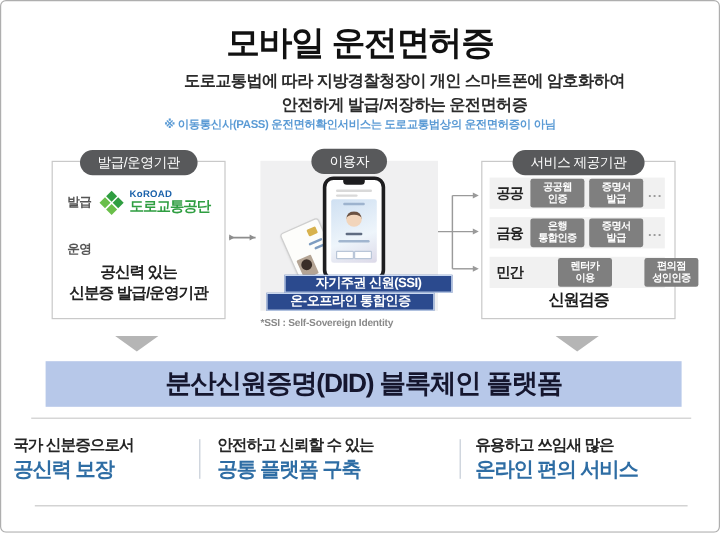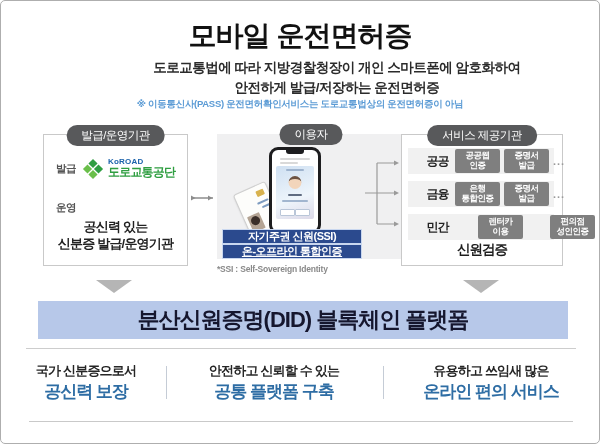--- a/index.html
+++ b/index.html
@@ -19,55 +19,55 @@
   #issuer-box{left:42px;top:133px;width:143px;height:130px;}
   .org-row{position:absolute;left:12px;display:flex;align-items:center;}
   .org-label{font-size:10.5px;font-weight:bold;color:#555;width:26px;letter-spacing:-0.5px;}
   .koroad-text-en{font-size:8px;font-weight:bold;color:#1b62ab;letter-spacing:0.2px;line-height:1;}
   .koroad-text-kr{font-size:12px;font-weight:bold;color:#2f9e41;letter-spacing:-0.8px;line-height:1.1;}
   .komsco-en{font-size:15px;font-weight:bold;color:#1766ae;letter-spacing:0.5px;line-height:1;}
   .komsco-kr{font-size:6.5px;font-weight:bold;color:#6aa4d8;letter-spacing:1px;line-height:1.4;}
   .issuer-caption{position:absolute;left:0;bottom:12px;width:100%;text-align:center;font-size:13px;font-weight:bold;color:#222;line-height:1.35;letter-spacing:-0.8px;white-space:pre-line;}
 
   
-  #user-box{left:216px;top:133px;width:148px;height:125px;background:#f0f0f1;border:none;padding-left:40px;}
+  #user-box{left:216px;top:133px;width:148px;height:125px;background:#f0f0f1;border:none;}
   .phone{position:absolute;left:52px;top:13px;width:46px;height:81px;background:#fff;border:3px solid #1d1d1f;border-radius:9px;z-index:3;}
   .phone-notch{position:absolute;top:0;left:50%;transform:translateX(-50%);width:18px;height:4px;background:#1d1d1f;border-radius:0 0 3px 3px;}
   .phone-line{position:absolute;left:8px;right:8px;height:2px;background:#d9d9d9;border-radius:1px;}
   .phone-card{position:absolute;left:4px;right:4px;top:16px;bottom:12px;background:linear-gradient(160deg,#cfe0f2,#eef5fb 60%,#dcd9e8);border-radius:2px;}
   .avatar{position:absolute;left:50%;top:10px;transform:translateX(-50%);width:13px;height:13px;border-radius:50%;background:#f2d5bb;border-top:3px solid #6b5242;box-sizing:border-box;}
   .card-line{position:absolute;left:6px;right:6px;height:2px;background:#8fa6c4;border-radius:1px;opacity:0.8;}
   .card-btn{position:absolute;bottom:3px;width:13px;height:5px;background:#ffffff;border:1px solid #b9c6d8;border-radius:1px;}
   .idcard{position:absolute;left:24px;top:52px;width:33px;height:46px;background:#fdfdfb;border:1px solid #cfcfcf;border-radius:3px;transform:rotate(-24deg);z-index:2;box-shadow:0 1px 2px rgba(0,0,0,0.15);}
   .idcard-chip{position:absolute;right:4px;top:5px;width:8px;height:6px;background:#d8b24e;border-radius:1px;}
   .idcard-photo{position:absolute;left:3px;bottom:4px;width:13px;height:17px;background:#b4a494;border-radius:1px;overflow:hidden;}
   .idcard-hair{position:absolute;left:2px;top:2px;width:9px;height:9px;border-radius:50%;background:#3a2e28;}
   .idcard-line{position:absolute;right:3px;height:2px;background:#7e9cc0;border-radius:1px;}
   .navy-banner{position:absolute;left:5px;width:138px;height:13px;background:#2b4a8e;border:1px solid #c9d7ef;color:#fff;font-size:11px;font-weight:bold;text-align:center;line-height:13px;letter-spacing:-0.5px;z-index:4;}
   .ssi-note{position:absolute;left:216px;top:263px;width:148px;text-align:left;font-size:8.5px;font-weight:bold;color:#8a8a8a;letter-spacing:-0.2px;}
 
   
   #service-box{left:400px;top:133px;width:160px;height:130px;}
   .svc-row{position:absolute;left:6px;width:146px;height:26px;background:#f1f1f1;display:flex;align-items:center;gap:4px;padding:0 3px;box-sizing:border-box;}
-  .svc-label{width:27px;text-align:center;font-size:12px;font-weight:bold;color:#222;letter-spacing:-1px;flex:none;margin-left:13px;}
+  .svc-label{width:27px;text-align:center;font-size:12px;font-weight:bold;color:#222;letter-spacing:-1px;flex:none;}
   .chip{flex:none;width:45px;height:24px;background:#7f7f7f;color:#fff;font-size:8.5px;font-weight:bold;text-align:center;display:flex;align-items:center;justify-content:center;line-height:1.15;border-radius:2px;white-space:pre-line;letter-spacing:-0.5px;}
   .dots{color:#9a9a9a;font-size:11px;font-weight:bold;letter-spacing:1px;flex:none;}
   .svc-caption{position:absolute;left:0;bottom:6px;width:100%;text-align:center;font-size:13.5px;font-weight:bold;color:#1d1d1d;letter-spacing:-1px;}
 
   
   .tri-down{position:absolute;width:0;height:0;border-left:18px solid transparent;border-right:18px solid transparent;border-top:13px solid #b5b5b5;}
   svg.connector{position:absolute;overflow:visible;}
 
   
   .did-banner{position:absolute;left:37px;top:300px;width:530px;height:38px;background:#b7c8e9;color:#15162e;font-size:22px;font-weight:bold;text-align:center;line-height:38px;letter-spacing:-1px;}
 
   .hline{position:absolute;height:1px;background:#cdcdcd;}
 
   
-  .benefit{position:absolute;top:362px;text-align:center;}
+  .benefit{position:absolute;top:362px;}
   .benefit-l1{font-size:13px;font-weight:bold;color:#262626;letter-spacing:-0.8px;line-height:1.2;}
   .benefit-l2{font-size:17px;font-weight:bold;color:#2e6da4;letter-spacing:-1px;line-height:1.5;}
   .vdiv{position:absolute;top:365px;width:1px;height:33px;background:#c5ccd6;}
 </style>
 </head>
 <body>
 
 <div class="canvas">
 
   <div class="title">모바일 운전면허증</div>
@@ -129,22 +129,22 @@
       <div class="phone-card">
         <div class="card-line" style="top:3px;left:10px;right:10px;"></div>
         <div class="avatar"></div>
         <div class="card-line" style="top:28px;left:12px;right:12px;background:#3c4a63;"></div>
         <div class="card-line" style="top:34px;"></div>
         <div class="card-btn" style="left:4px;"></div>
         <div class="card-btn" style="right:4px;"></div>
       </div>
     </div>
 
-    <div class="navy-banner" style="top:95px;">자기주권 신원(SSI)</div>
-    <div class="navy-banner" style="top:110px;text-decoration:underline;">온-오프라인 통합인증</div>
+    <div class="navy-banner" style="top:95px;margin-left:15px;">자기주권 신원(SSI)</div>
+    <div class="navy-banner" style="top:110px;">온-오프라인 통합인증</div>
   </div>
   <div class="ssi-note">*SSI : Self-Sovereign Identity</div>
 
   <svg class="connector" style="left:364px;top:150px;" width="36" height="85">
     <line x1="0" y1="42" x2="12" y2="42" stroke="#9a9a9a" stroke-width="1.2"></line>
     <line x1="12" y1="12" x2="12" y2="73" stroke="#9a9a9a" stroke-width="1.2"></line>
     <line x1="12" y1="12" x2="30" y2="12" stroke="#9a9a9a" stroke-width="1.2"></line>
     <line x1="12" y1="42" x2="30" y2="42" stroke="#9a9a9a" stroke-width="1.2"></line>
     <line x1="12" y1="73" x2="30" y2="73" stroke="#9a9a9a" stroke-width="1.2"></line>
     <path d="M29 9.5 L34 12 L29 14.5 Z" fill="#9a9a9a"></path>

